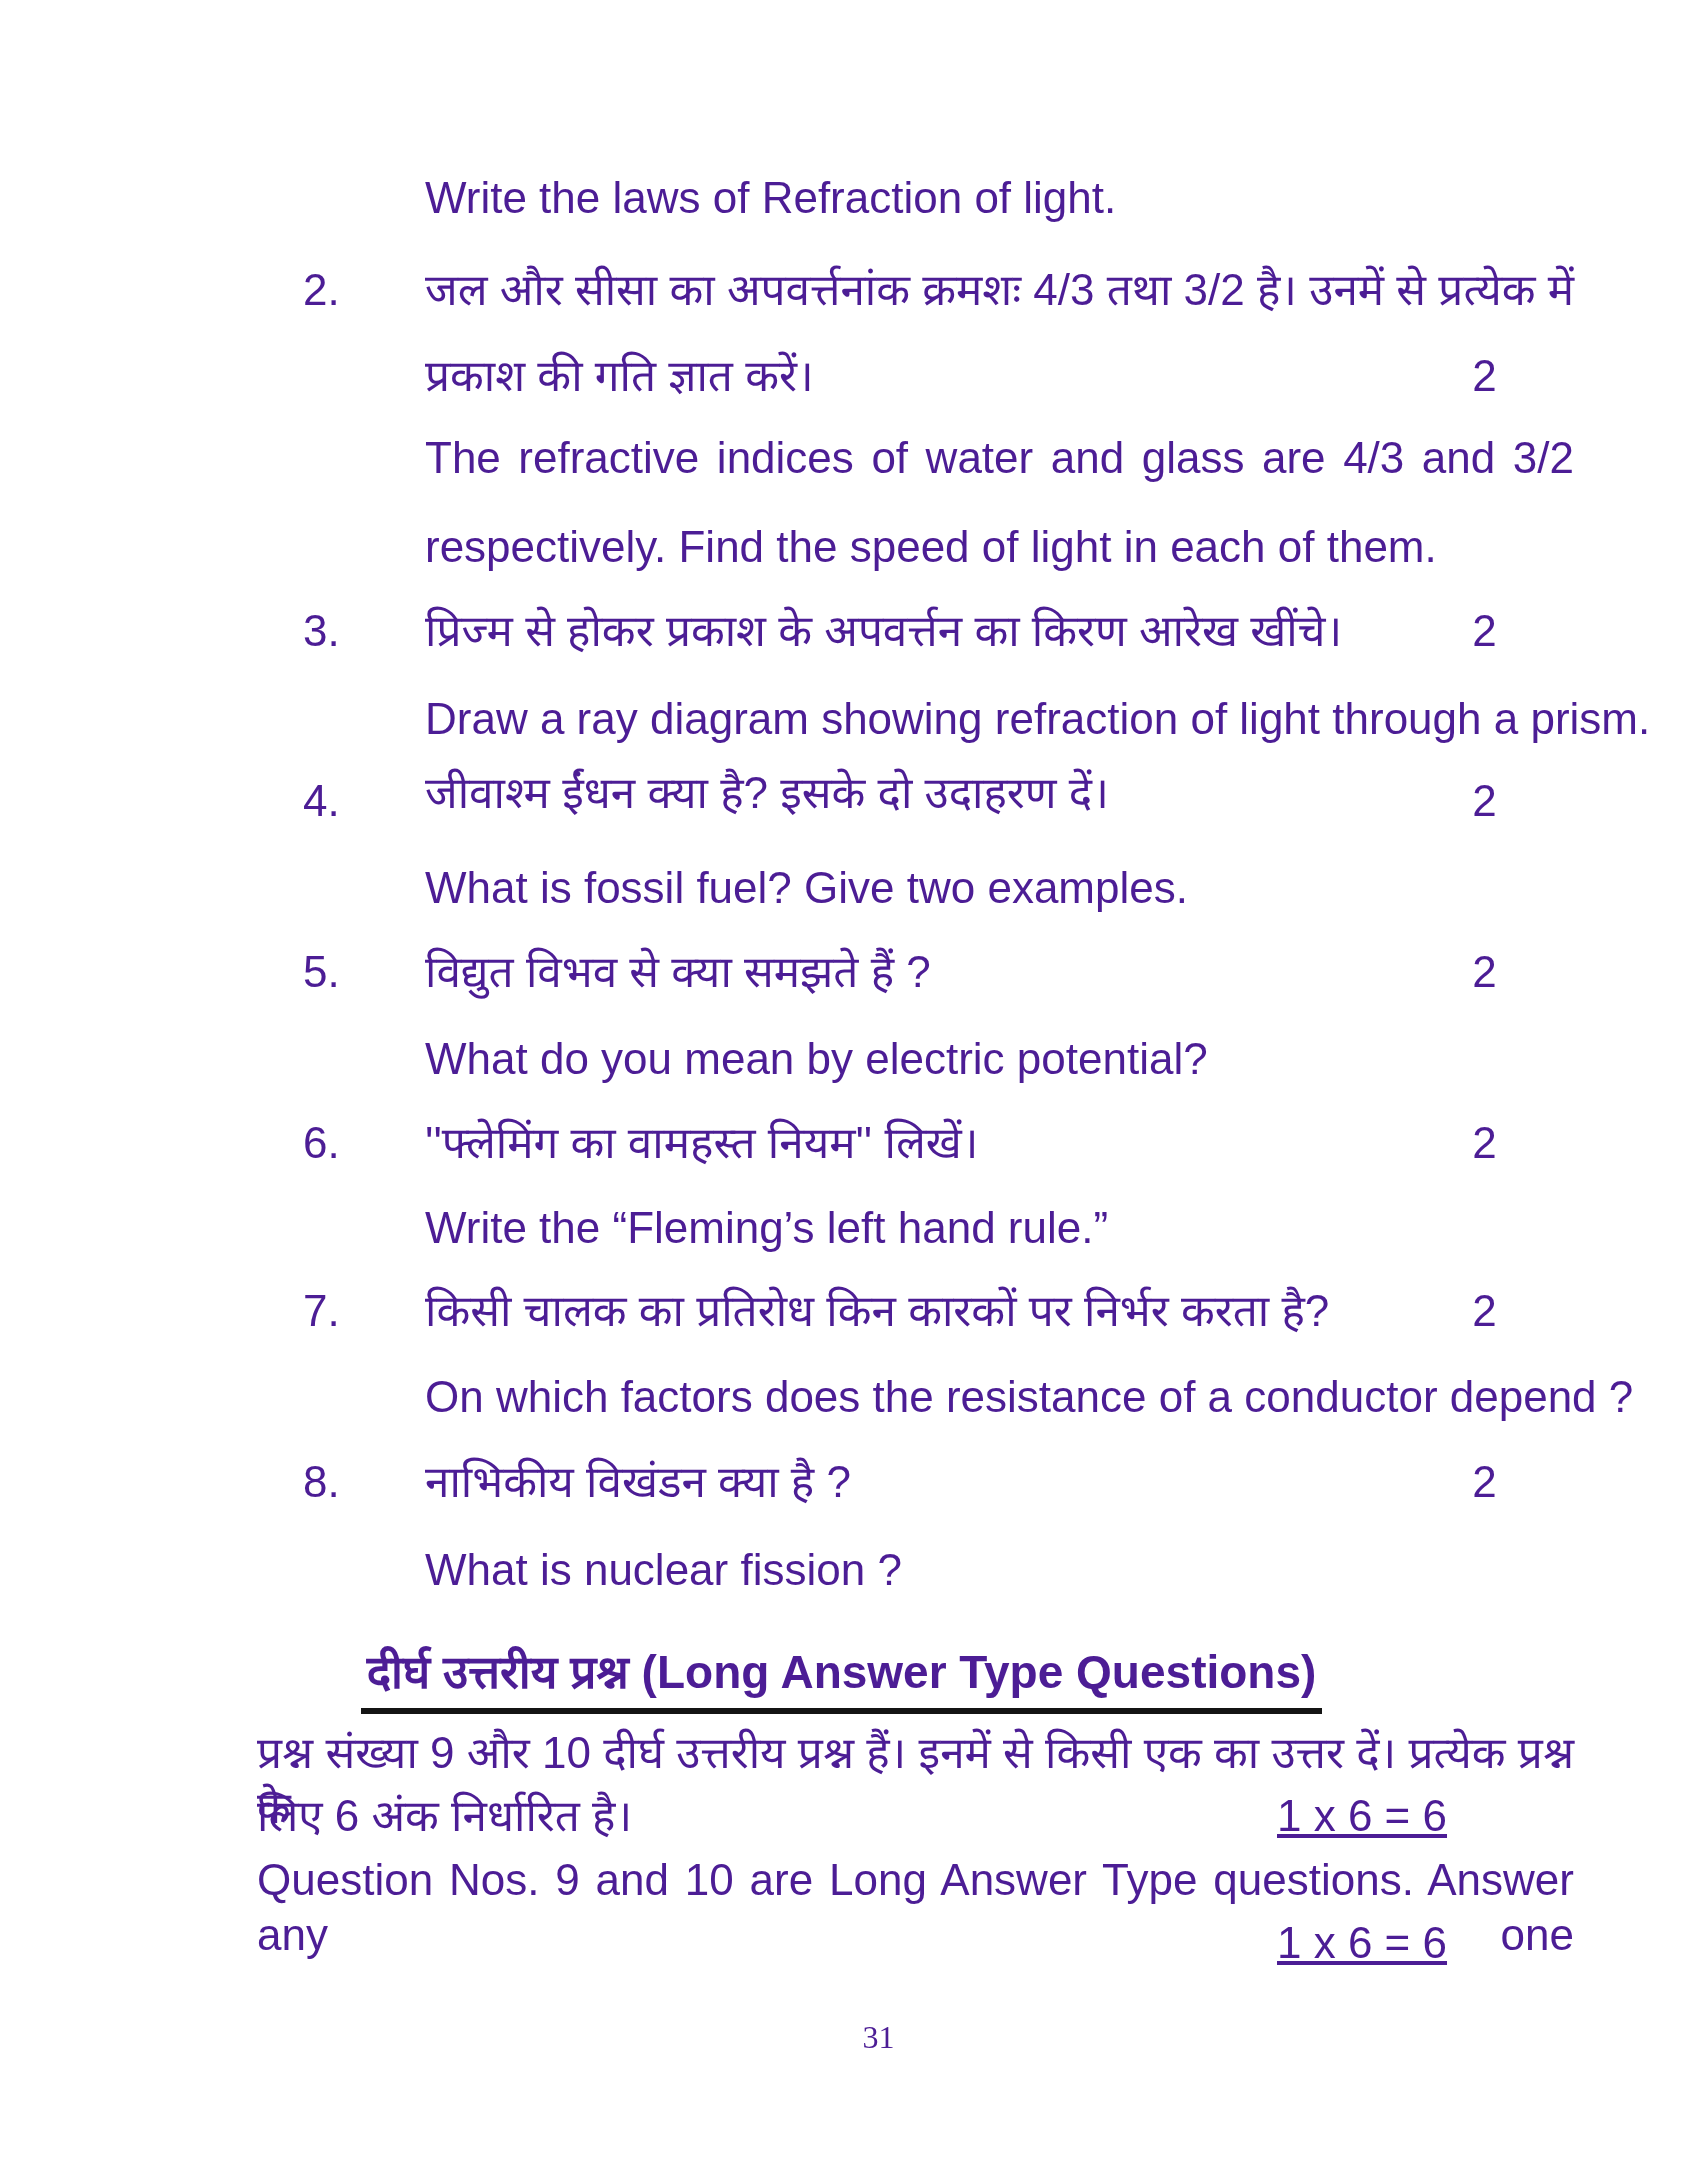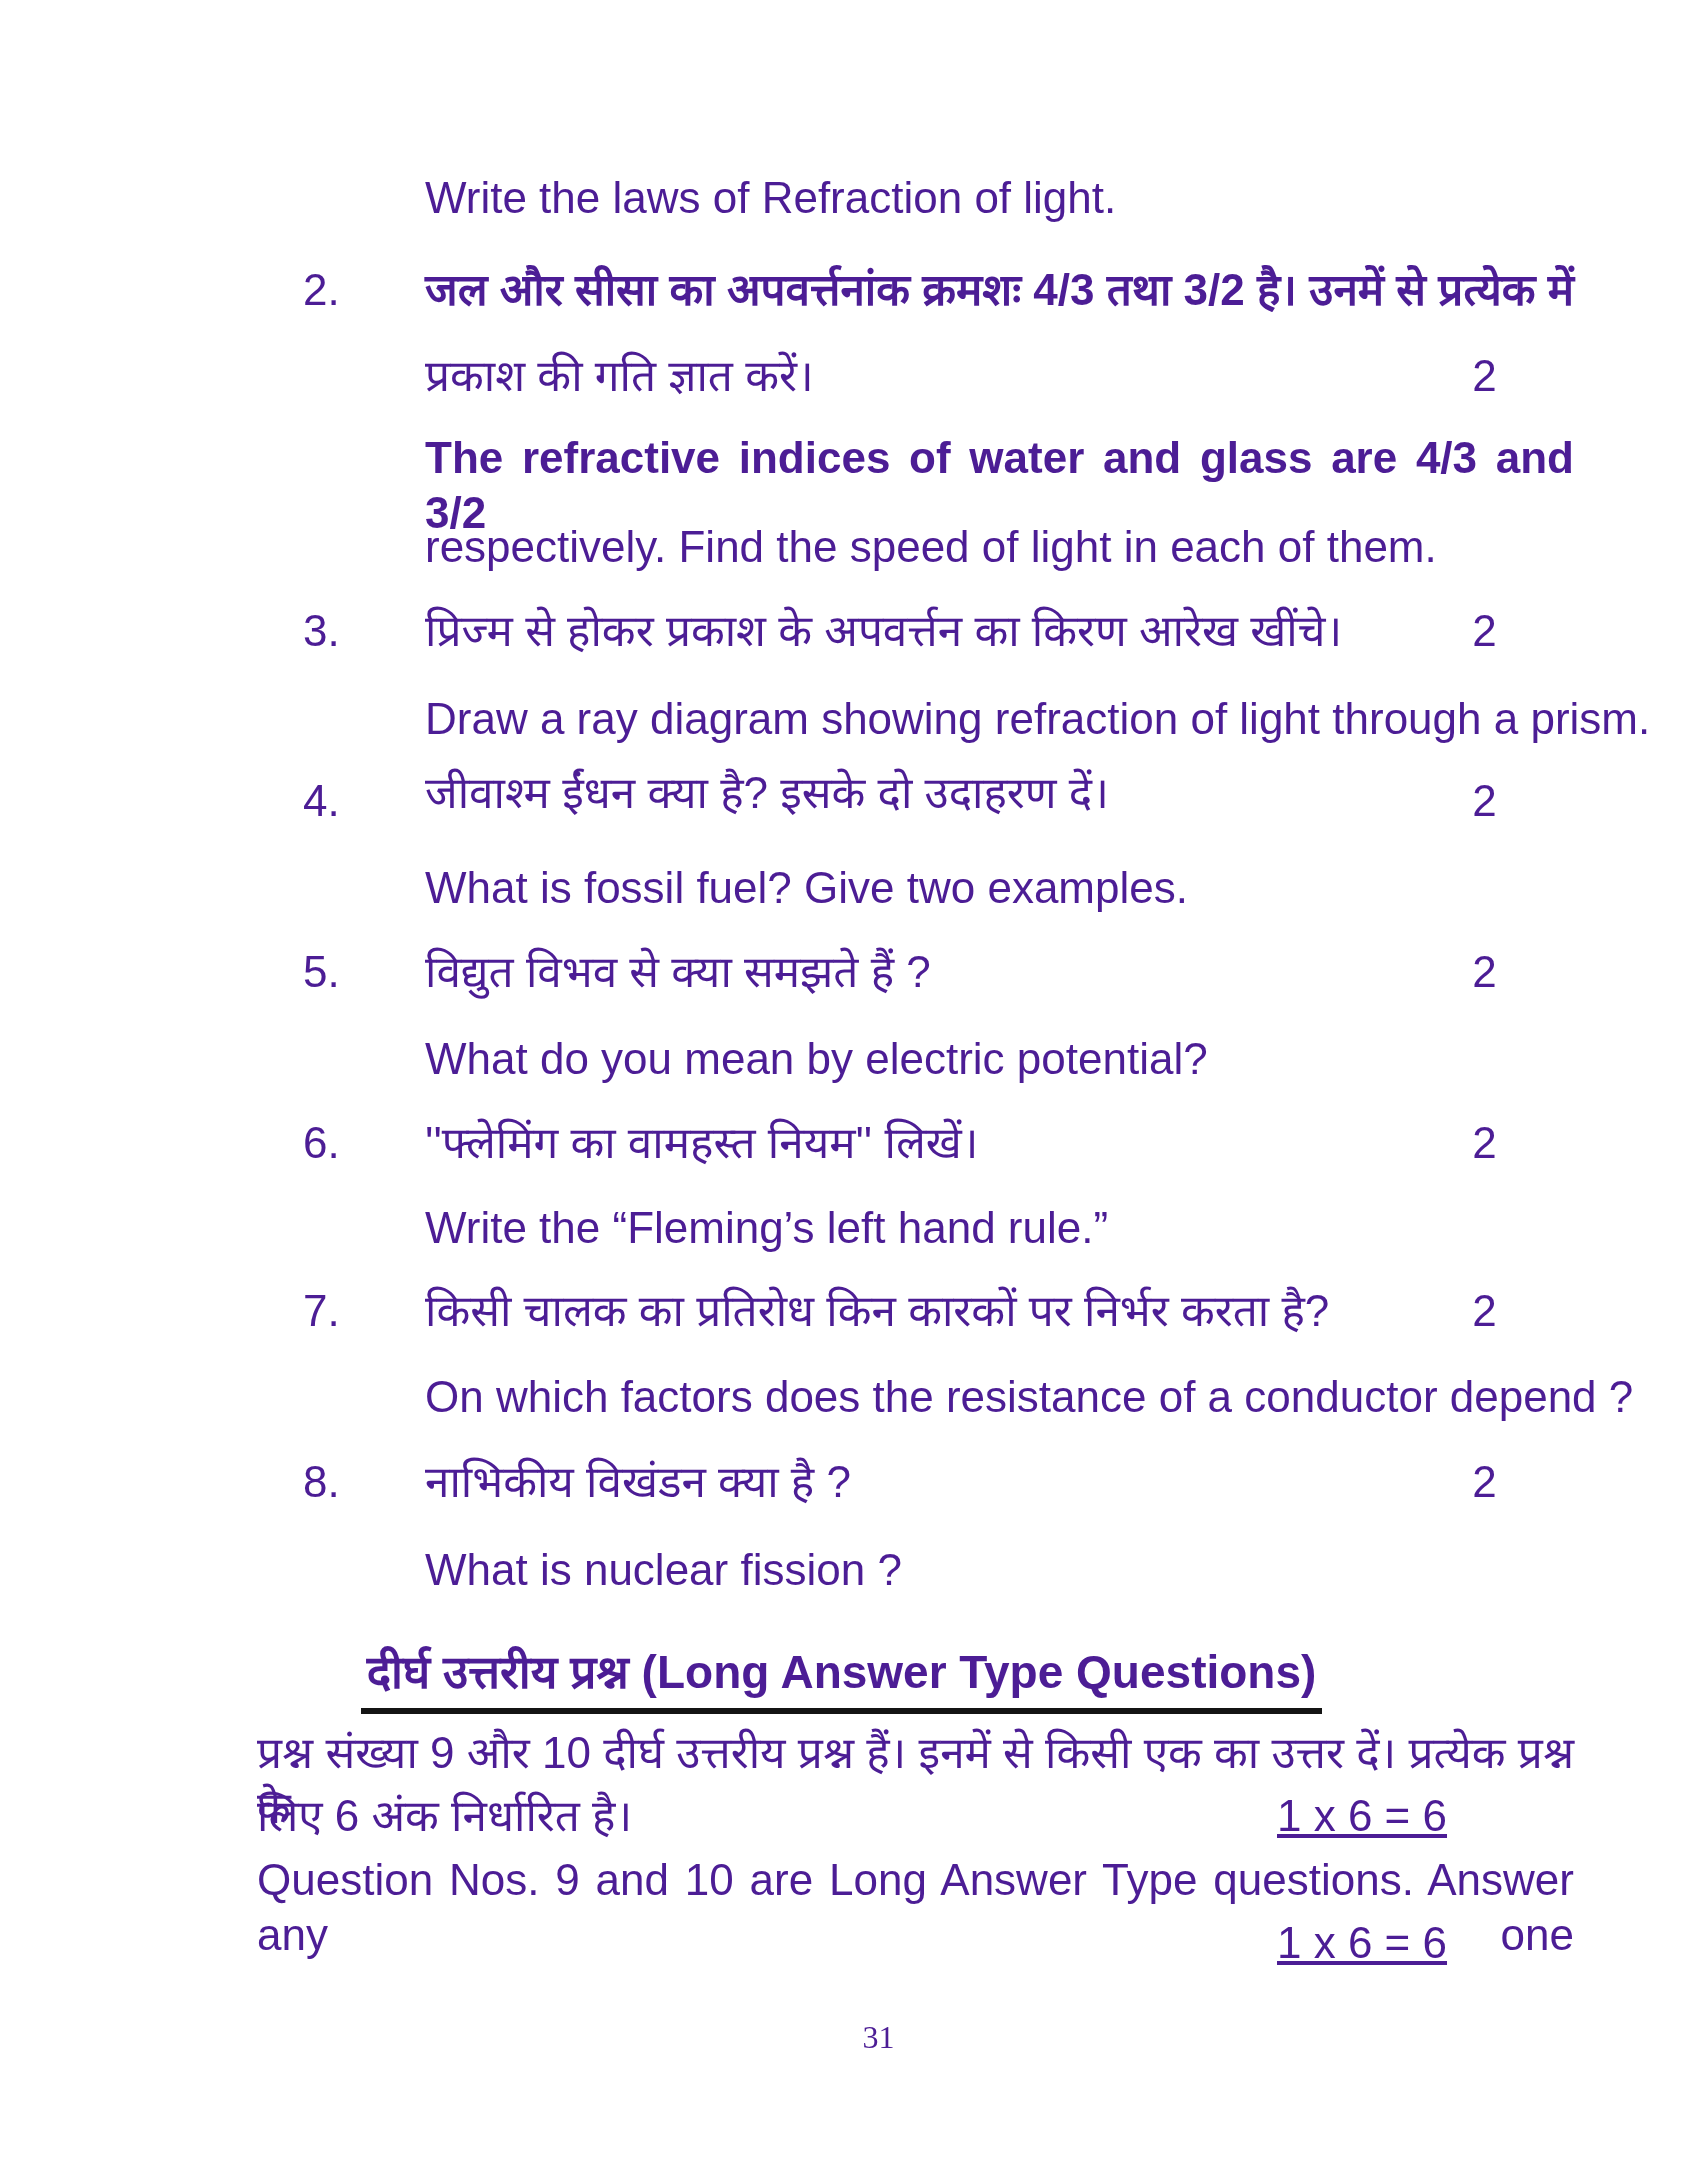--- a/index.html
+++ b/index.html
@@ -13,21 +13,21 @@
     overflow: hidden;
   }
   .line {
     position: absolute;
     font-size: 44px;
     line-height: 55px;
     white-space: nowrap;
   }
   .qnum   { left: 303px; }
   .indent { left: 425px; }
-  .qtext  { left: 425px; width: 1149px; font-weight: bold; }
+  .qtext  { left: 425px; width: 1149px; }
   .fill {
     text-align: justify;
     text-align-last: justify;
     white-space: normal;
   }
   .mark {
     left: 1455px;
     width: 59px;
     text-align: center;
   }

